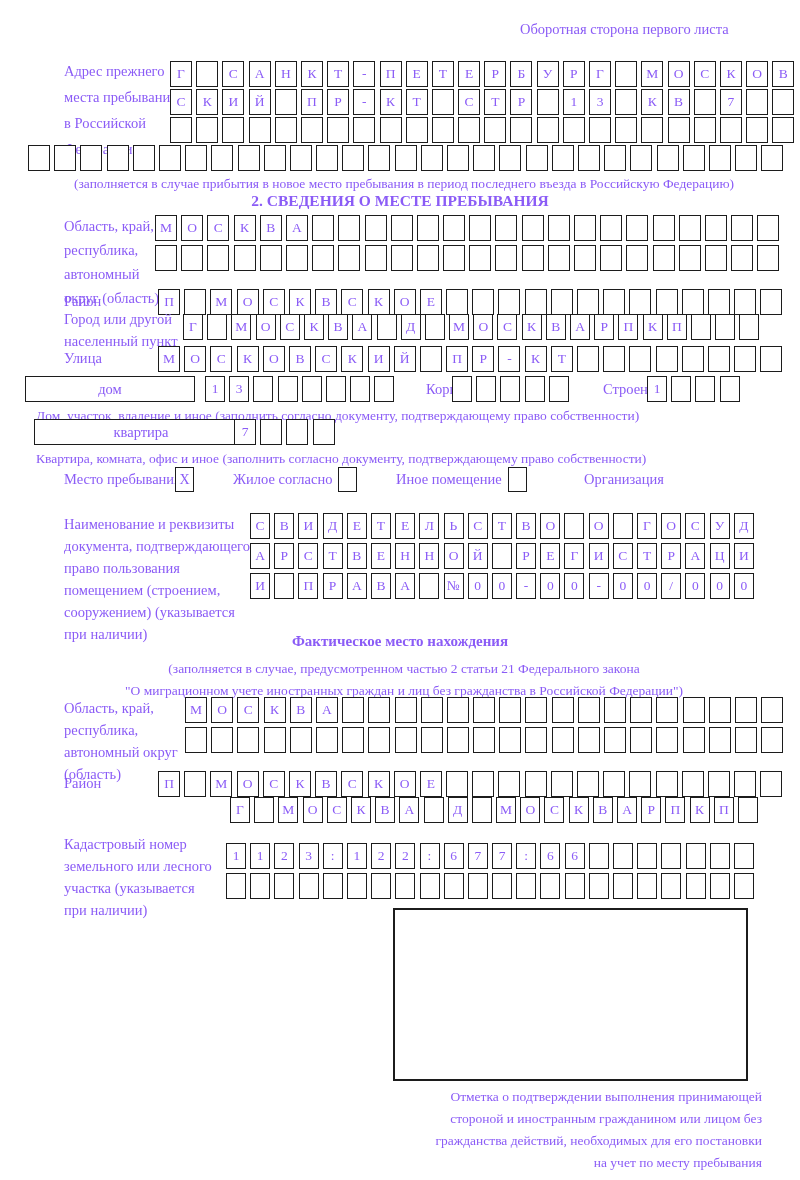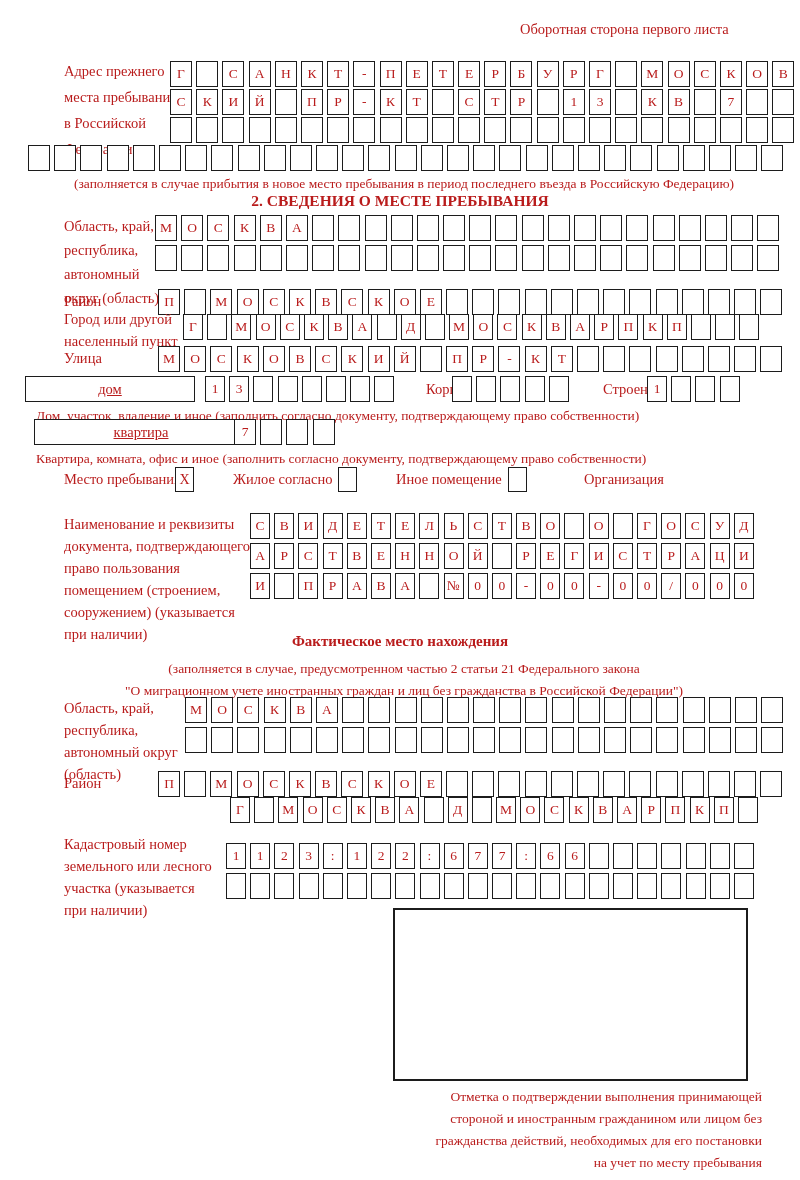--- a/index.html
+++ b/index.html
@@ -1,38 +1,38 @@
 <!DOCTYPE html>
 <html><head>
 <meta charset="utf-8">
 <style>
   * { margin:0; padding:0; box-sizing:border-box; }
   html,body { background:#ffffff; }
   .page {
     position:relative; width:800px; height:1180px; background:#ffffff;
-    font-family:"Liberation Serif", serif; color:#b91c1c; overflow:hidden;
+    font-family:"Liberation Serif", serif; color:#8b5cf6; overflow:hidden;
   }
   .lbl { position:absolute; font-size:14.5px; line-height:26px; white-space:pre-line;margin-left:28px; }
   .lh22 { line-height:22px; }
   .lh24 { line-height:24px; }
   .note { position:absolute; font-size:13.5px; line-height:22px; white-space:pre-line; }
   .center { left:0; width:800px; text-align:center;padding-left:8px; }
   .h-bold { position:absolute; left:0; width:800px; text-align:center; font-weight:bold; font-size:15.5px; }
   .boxrow { position:absolute; display:flex; gap:4.2px; height:26px; }
   .boxrow .cbox { flex:0 0 auto; }
   .cbox {
     width:22px; height:26px; border:1.5px solid #1c1c1c; background:#fff;
     display:flex; align-items:center; justify-content:center; font-size:13.5px;
     font-family:"Liberation Serif", serif;
   }
   .p26 .cbox { width:22px; }
   .p24 .cbox { width:20px; }
   .widebox {
     position:absolute; height:26px; border:1.5px solid #1c1c1c; background:#fff;
-    display:flex; align-items:center; justify-content:center; font-size:14.5px;text-decoration:underline;
+    display:flex; align-items:center; justify-content:center; font-size:14.5px;
   }
   .cb {
     position:absolute; width:19px; height:25px; border:1.5px solid #1c1c1c; background:#fff;
     display:flex; align-items:center; justify-content:center; font-size:14px;
   }
   .stamp { position:absolute; border:2px solid #1c1c1c; background:#fff; }
 </style>
 </head>
 <body>
 

